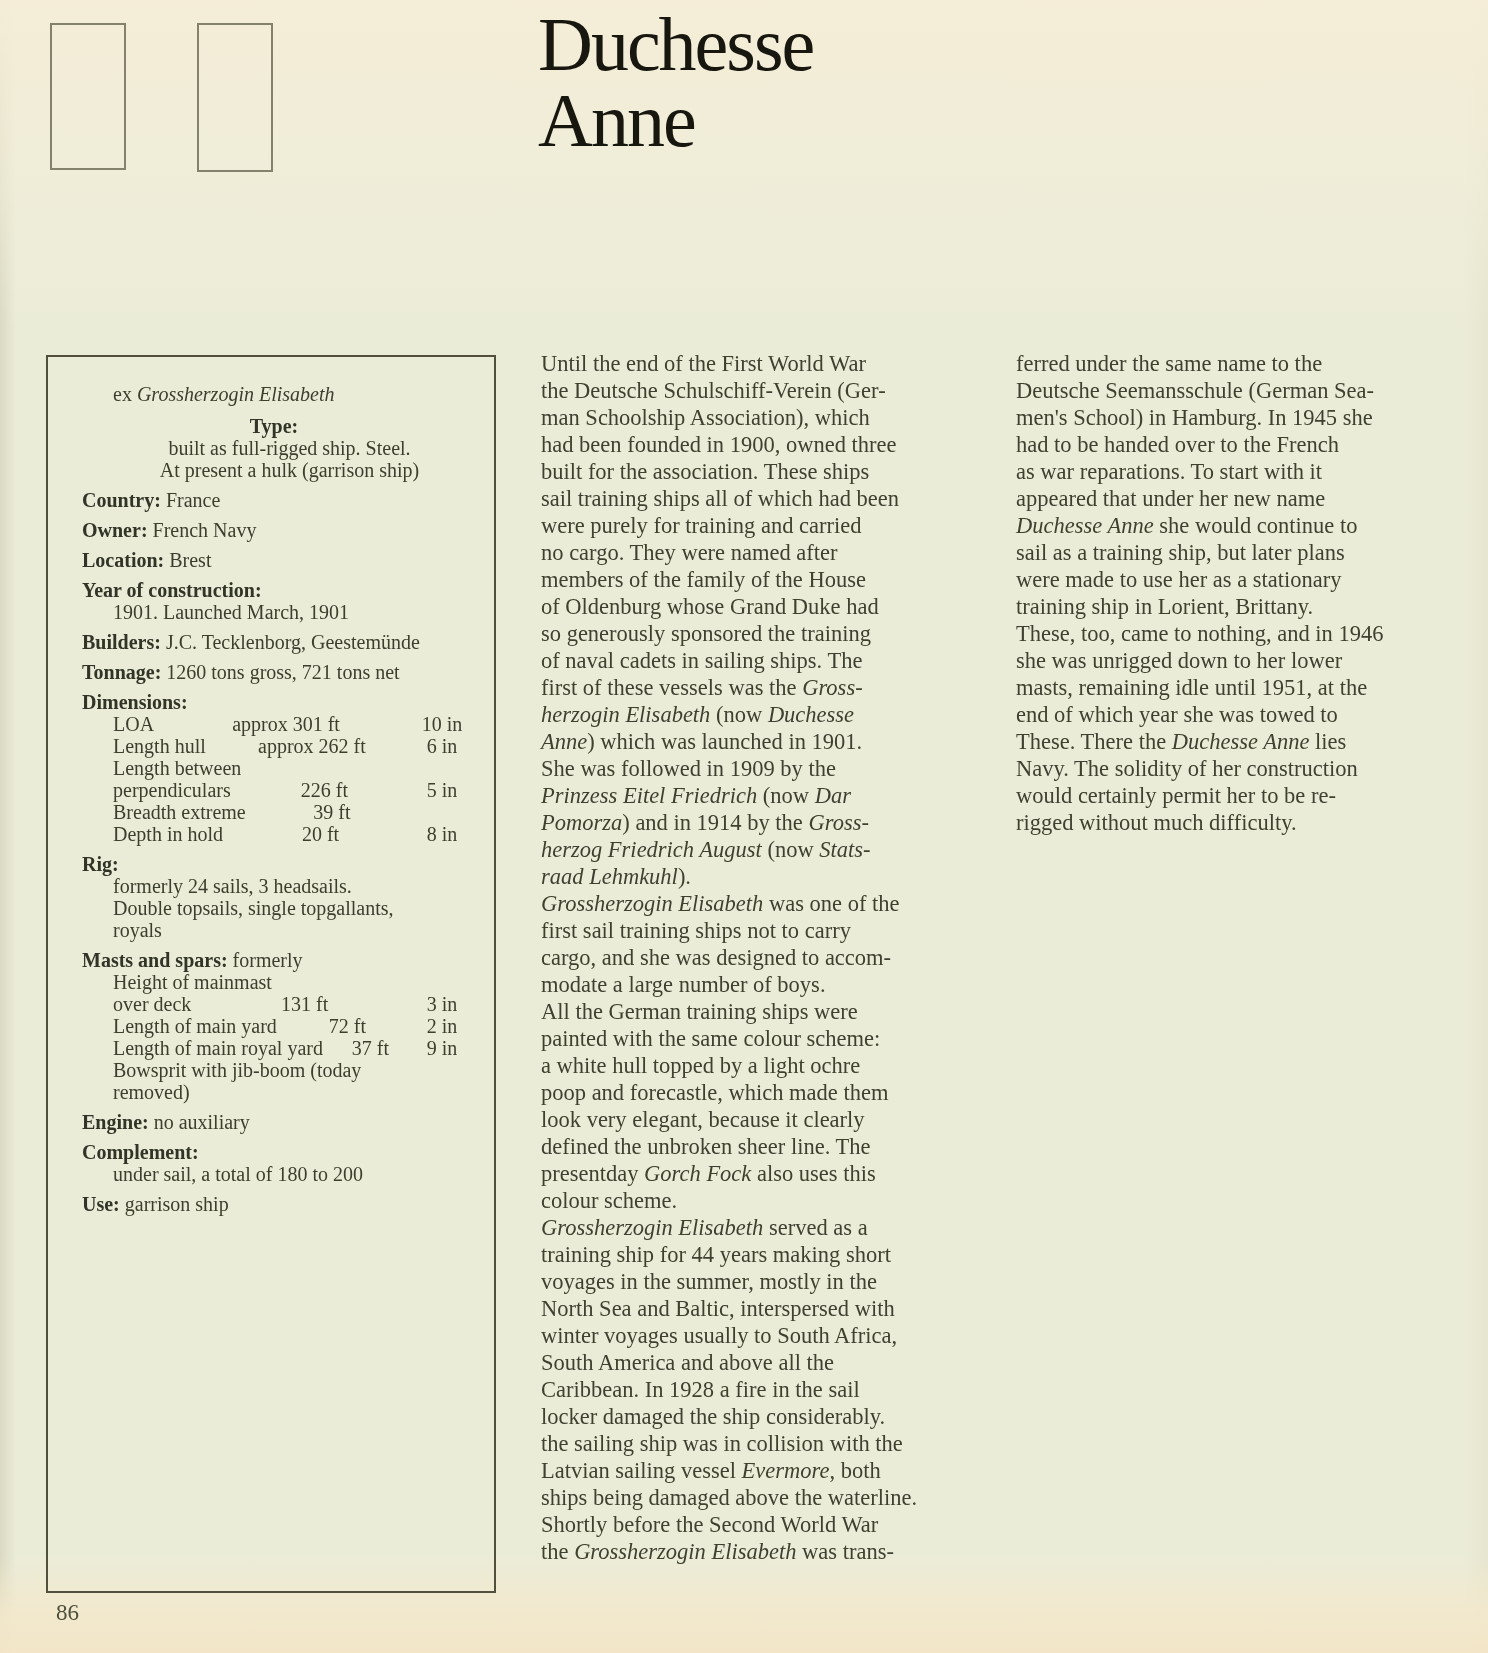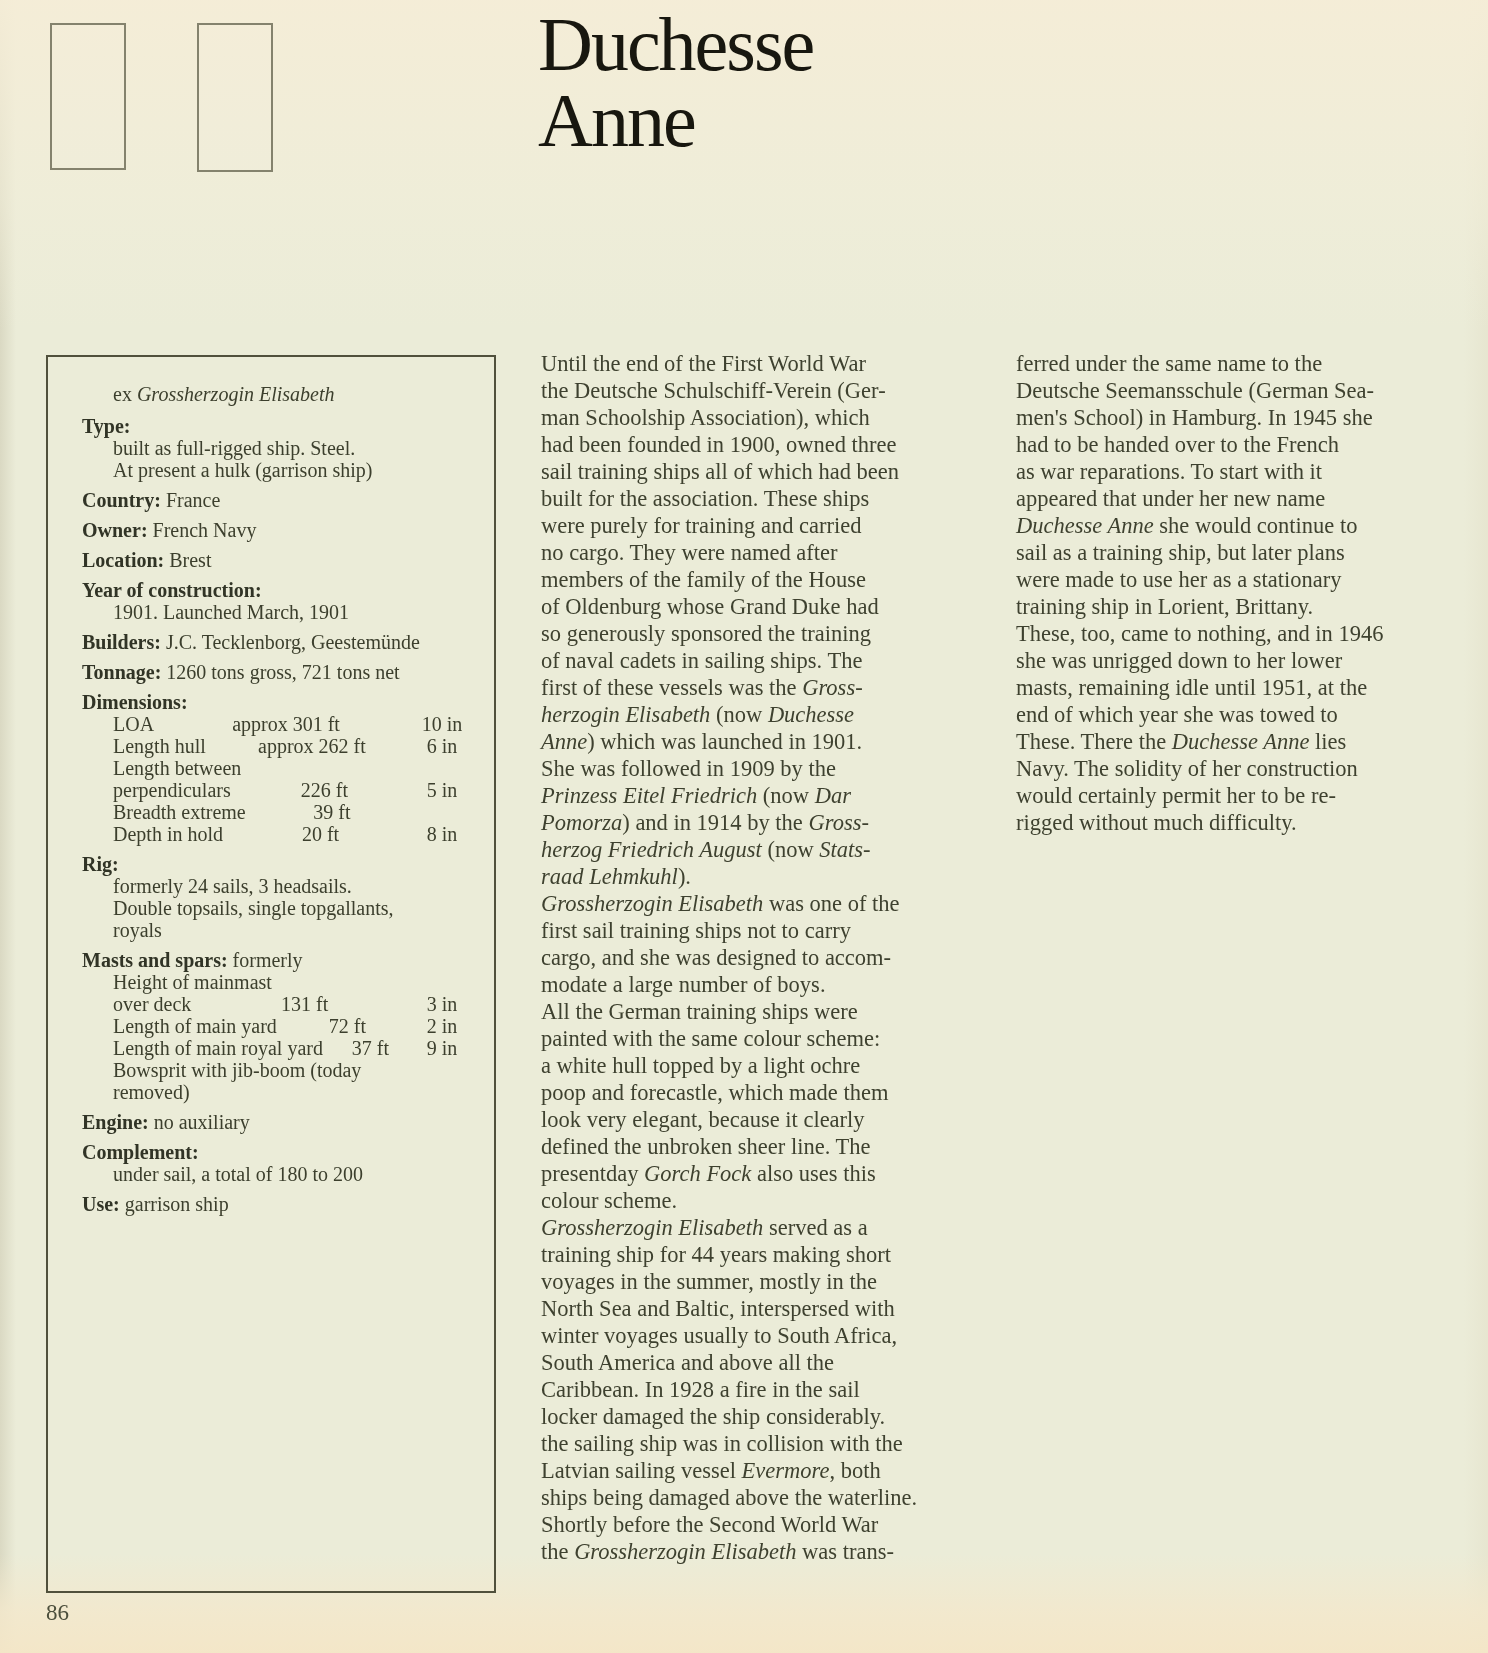--- a/index.html
+++ b/index.html
@@ -41,40 +41,40 @@
   .spec-box{
     position:absolute;left:46px;top:355px;
     width:450px;height:1238px;
     box-sizing:border-box;
     border:2px solid #50503c;
     padding:26px 28px 0 34px;
     font-size:20px;line-height:22px;
     color:#3c3f2d;
   }
   .entry{margin-top:8px;}
-  .entry:first-child{margin-top:0;}
+  .entry:first-child{margin-top:0;text-align:center;}
   .lbl{font-weight:bold;color:#313426;}
   .ex-line{padding-left:31px;margin-bottom:10px;}
   .sub, .dims{padding-left:31px;}
   .drow{display:flex;}
   .dname{white-space:pre;}
   .dft{flex:1;text-align:center;white-space:pre;}
   .din{width:48px;text-align:center;white-space:pre;}
   .col{
     position:absolute;top:350px;width:436px;
     font-size:22.5px;line-height:27px;
     color:#3e412f;
     margin-left:8px;
   }
   .col-mid{left:533px;}
   .col-right{left:1008px;}
   .tline{white-space:pre;}
   .it{font-style:italic;text-align:right;}
   .page-number{
-    position:absolute;left:46px;top:1600px;
+    position:absolute;left:56px;top:1600px;
     font-size:23px;color:#4c4f3c;
   }
 </style>
 </head>
 <body>
 
 <div class="page">
 
   <div class="flag flag1"></div>
   <div class="flag flag2"></div>
@@ -200,22 +200,22 @@
           <div class="ehead"><span class="lbl">Use:</span> garrison ship</div>
         </div>
       </div>
   </div>
 
   <div class="col col-mid">
       <div class="tline"><span>Until the end of the First World War</span></div>
       <div class="tline"><span>the Deutsche Schulschiff-Verein (Ger-</span></div>
       <div class="tline"><span>man Schoolship Association), which</span></div>
       <div class="tline"><span>had been founded in 1900, owned three</span></div>
+      <div class="tline"><span>built for the association. These ships</span></div>
       <div class="tline"><span>sail training ships all of which had been</span></div>
-      <div class="tline"><span>built for the association. These ships</span></div>
       <div class="tline"><span>were purely for training and carried</span></div>
       <div class="tline"><span>no cargo. They were named after</span></div>
       <div class="tline"><span>members of the family of the House</span></div>
       <div class="tline"><span>of Oldenburg whose Grand Duke had</span></div>
       <div class="tline"><span>so generously sponsored the training</span></div>
       <div class="tline"><span>of naval cadets in sailing ships. The</span></div>
       <div class="tline"><span>first of these vessels was the </span><span class="it">Gross-</span></div>
       <div class="tline"><span class="it">herzogin Elisabeth</span><span> (now </span><span class="it">Duchesse</span></div>
       <div class="tline"><span class="it">Anne</span><span>) which was launched in 1901.</span></div>
       <div class="tline"><span>She was followed in 1909 by the</span></div>

